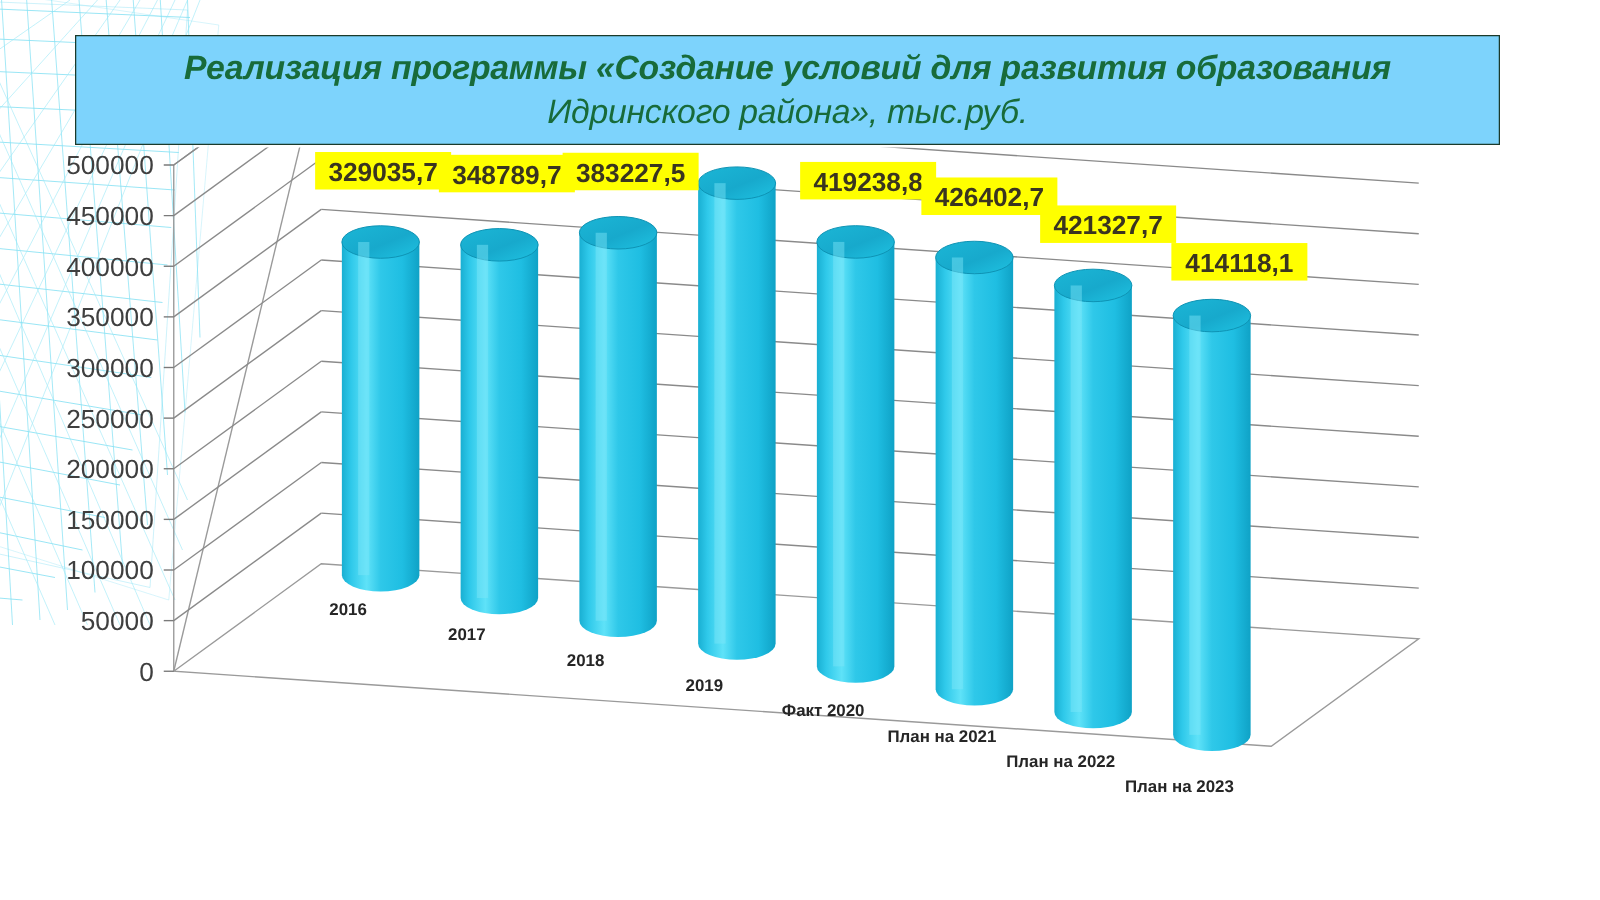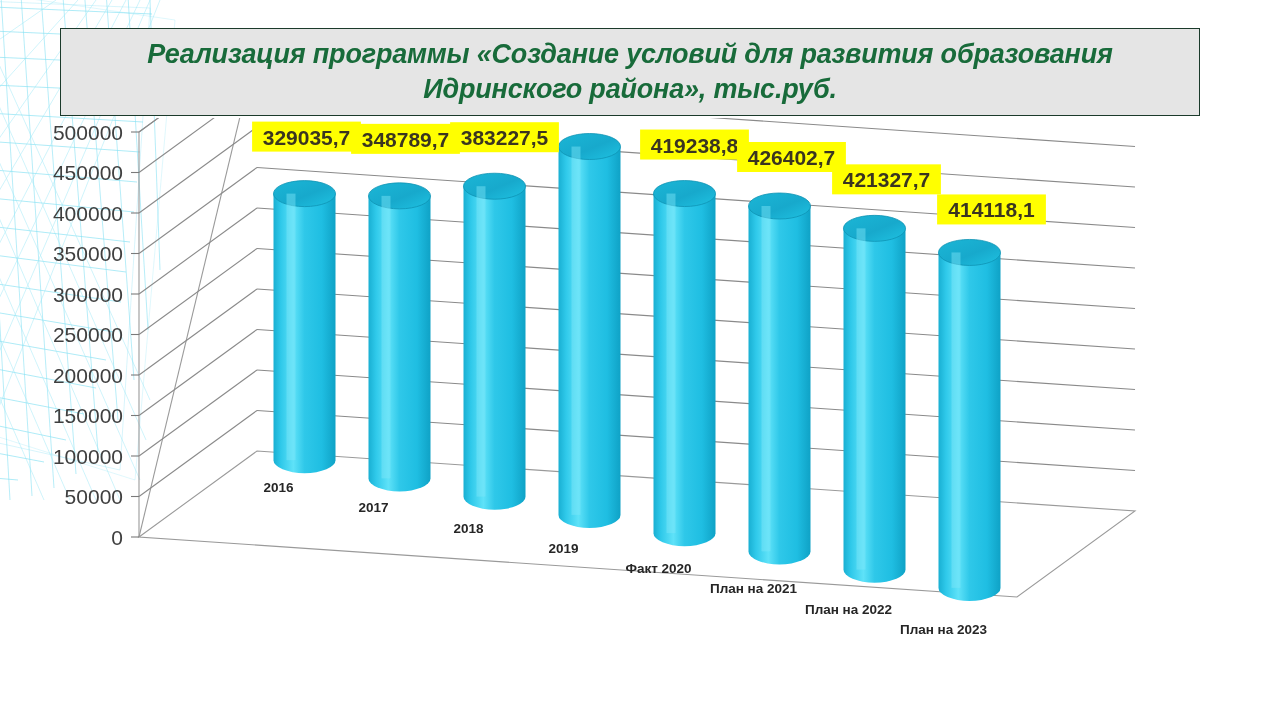--- a/index.html
+++ b/index.html
@@ -11,31 +11,31 @@
     overflow:hidden;position:relative;
   }
   #slide{position:absolute;inset:0;width:1280px;height:720px;overflow:hidden;}
 
   
   #deco{position:absolute;left:0;top:0;width:230px;height:500px;pointer-events:none;}
 
   
   #title-box{
     position:absolute;left:60px;top:28px;width:1140px;height:88px;
-    background:#e5e5e5;border:1px solid #1b3a2b;
+    background:#7dd3fc;border:1px solid #1b3a2b;
     display:flex;align-items:center;justify-content:center;
     box-sizing:border-box;
   }
   #title-text{
     color:#186b3a;
     font-weight:bold;font-style:italic;
     font-size:27px;line-height:1.28;text-align:center;
     padding:0 14px;letter-spacing:-0.2px;
   }
-  #title-text .tail{font-weight:bold;font-style:italic;}
+  #title-text .tail{font-weight:normal;font-style:italic;}
 
   #chart-area{position:absolute;left:0;top:118px;width:1280px;height:602px;}
   svg{display:block;}
   .ylab{font-size:21px;fill:#3f3f3f;text-anchor:end;font-family:"Liberation Sans","DejaVu Sans",sans-serif;}
   .xlab{font-size:13.5px;fill:#262626;font-weight:bold;font-family:"Liberation Sans","DejaVu Sans",sans-serif;}
   .dlab{font-size:21px;fill:#3a3520;font-weight:bold;font-family:"Liberation Sans","DejaVu Sans",sans-serif;text-anchor:middle;}
   .grid{stroke:#8a8a8a;stroke-width:1.1;fill:none;}
   .wall{stroke:#9a9a9a;stroke-width:1.1;fill:none;}
   .tick{stroke:#7a7a7a;stroke-width:1.1;}
 </style>

